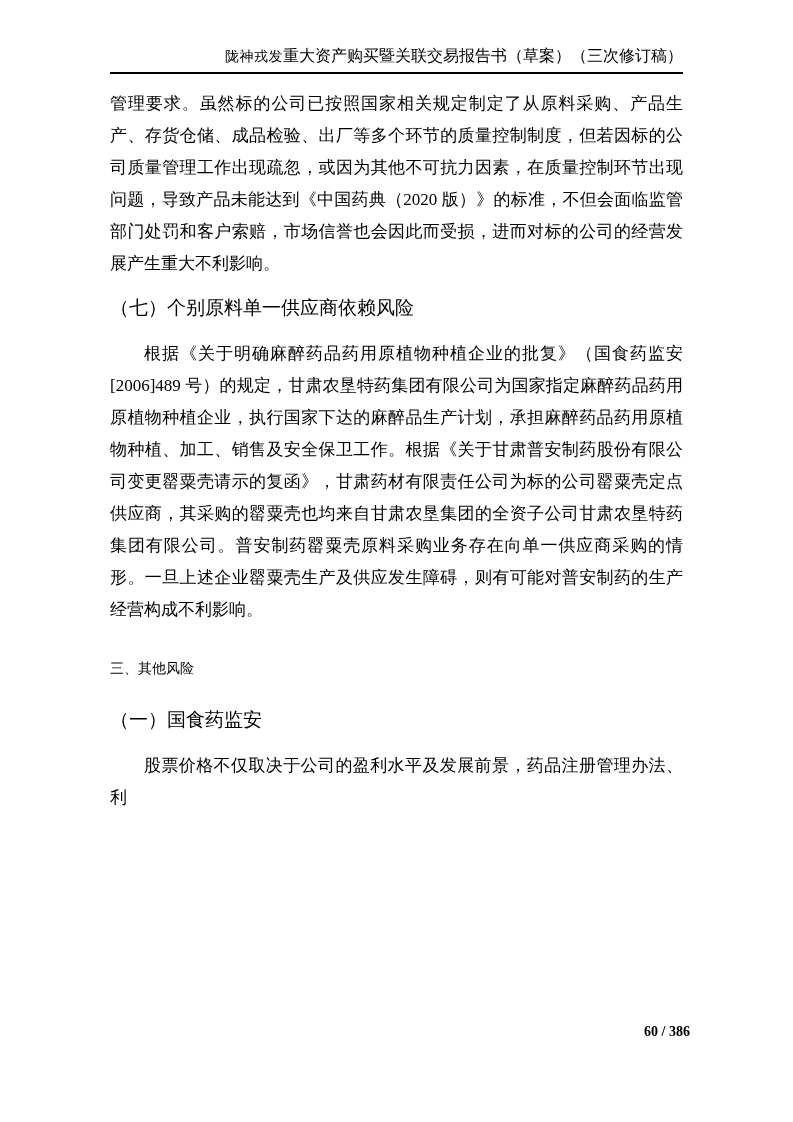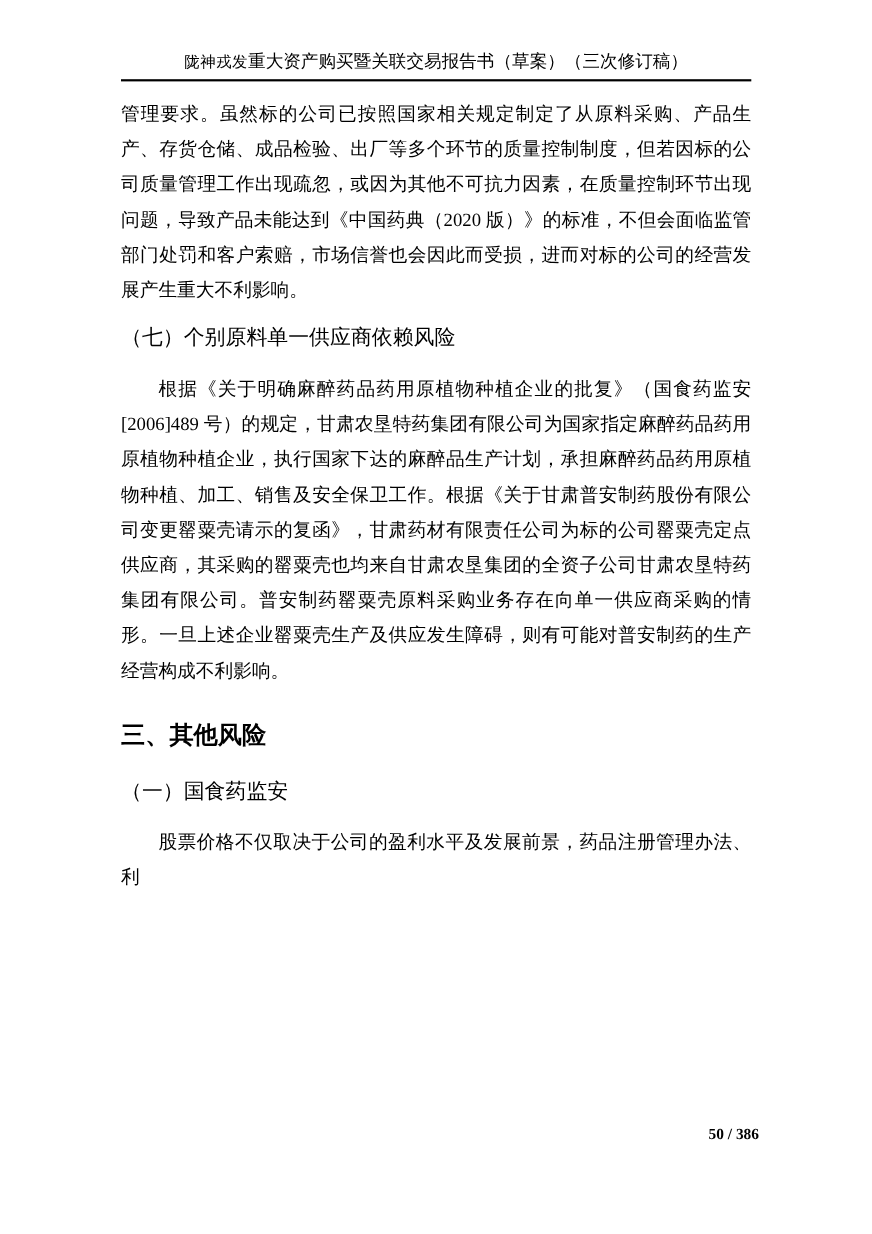--- a/index.html
+++ b/index.html
@@ -13,21 +13,21 @@
     font-family: "Liberation Serif", "DejaVu Serif", serif;
     overflow: hidden;
   }
   
   .page-header {
     position: absolute;
     top: 46px;
     left: 110px;
     width: 573px;
     display: flex;
-    justify-content: center;
+    justify-content: flex-end;
     align-items: baseline;
     border-bottom: 2px solid #000;
     padding-bottom: 5px;
   }
   .page-header .hdr-left  { font-size: 14px; letter-spacing: 0.5px; }
   .page-header .hdr-right { font-size: 16px; }
 
   
   .content {
     position: absolute;
@@ -52,22 +52,22 @@
     margin: 0;
     font-size: 17px;
     line-height: 30px;
     text-align: justify;
     text-justify: inter-character;
     text-indent: 34px;
   }
 
   .h1 {
     font-family: "Liberation Sans", "DejaVu Sans", sans-serif;
-    font-weight: bold;
-    font-size: 22px;
+    font-weight: normal;
+    font-size: 14px;
     line-height: 32px;
     margin: 26px 0 20px 0;
   }
   .h2 {
     font-family: "Liberation Sans", "DejaVu Sans", sans-serif;
     font-weight: normal;
     font-size: 19px;
     line-height: 32px;
     margin: 12px 0 14px 0;
   }
@@ -108,15 +108,15 @@
 
 
     <div class="h1">三、其他风险</div>
 
     <div class="h2">（一）国食药监安</div>
 
     <p class="body indent">股票价格不仅取决于公司的盈利水平及发展前景，药品注册管理办法、利</p>
 
   </div>
 
-  <div class="page-footer">50 / 386</div>
+  <div class="page-footer">60 / 386</div>
 
 </div>
 
 </body></html>

